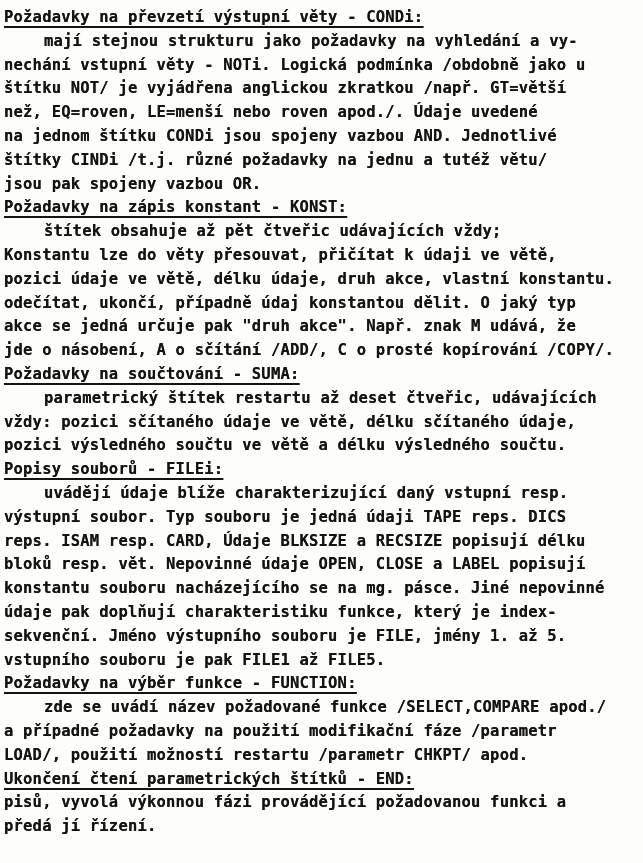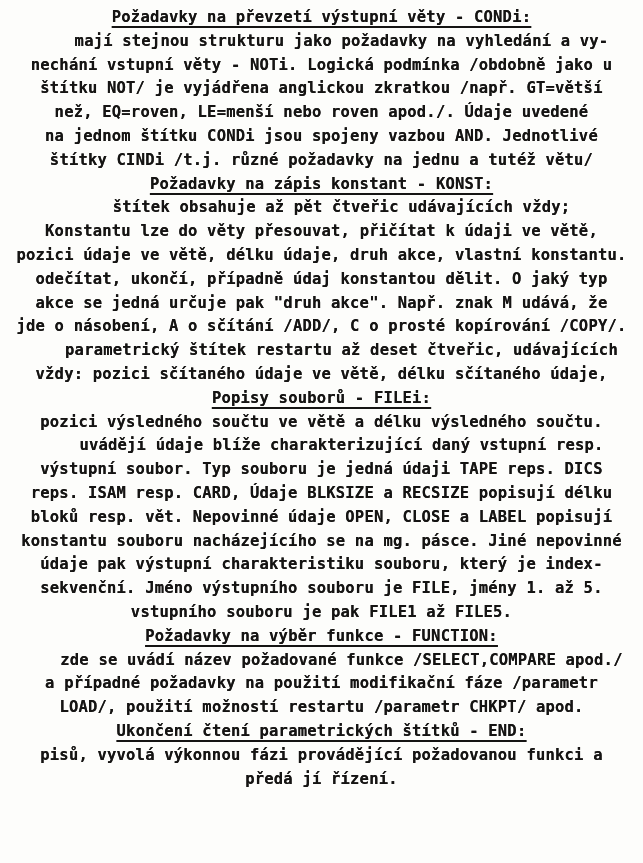--- a/index.html
+++ b/index.html
@@ -15,21 +15,20 @@
     background: #fdfdfb;
     overflow: hidden;
     font-family: "DejaVu Sans Mono", "Liberation Mono", monospace;
     font-size: 15.5px;
     font-weight: bold;
     color: #151413;
     letter-spacing: 0.2px;
     box-sizing: border-box;
     padding: 6px 4px 0 4px;
     text-shadow: 0 0 0.5px rgba(20,18,16,0.8);
-    text-align: center;
   }
   .line {
     height: 23.8px;
     line-height: 23.8px;
     white-space: pre;
   }
   .line.heading {
     text-decoration: underline;
     text-decoration-thickness: 2px;
     text-underline-offset: 4px;
@@ -42,37 +41,39 @@
 <body>
 
 <div class="page">
   <div class="line heading">Požadavky na převzetí výstupní věty - CONDi:</div>
   <div class="line indent">mají stejnou strukturu jako požadavky na vyhledání a vy-</div>
   <div class="line">nechání vstupní věty - NOTi. Logická podmínka /obdobně jako u</div>
   <div class="line">štítku NOT/ je vyjádřena anglickou zkratkou /např. GT=větší</div>
   <div class="line">než, EQ=roven, LE=menší nebo roven apod./. Údaje uvedené</div>
   <div class="line">na jednom štítku CONDi jsou spojeny vazbou AND. Jednotlivé</div>
   <div class="line">štítky CINDi /t.j. různé požadavky na jednu a tutéž větu/</div>
+  <div class="line">jsou pak spojeny vazbou OR.</div>
   <div class="line heading">Požadavky na zápis konstant - KONST:</div>
   <div class="line indent">štítek obsahuje až pět čtveřic udávajících vždy;</div>
   <div class="line">Konstantu lze do věty přesouvat, přičítat k údaji ve větě,</div>
   <div class="line">pozici údaje ve větě, délku údaje, druh akce, vlastní konstantu.</div>
   <div class="line">odečítat, ukončí, případně údaj konstantou dělit. O jaký typ</div>
   <div class="line">akce se jedná určuje pak "druh akce". Např. znak M udává, že</div>
   <div class="line">jde o násobení, A o sčítání /ADD/, C o prosté kopírování /COPY/.</div>
+  <div class="line heading">Požadavky na součtování - SUMA:</div>
   <div class="line indent">parametrický štítek restartu až deset čtveřic, udávajících</div>
   <div class="line">vždy: pozici sčítaného údaje ve větě, délku sčítaného údaje,</div>
+  <div class="line">pozici výsledného součtu ve větě a délku výsledného součtu.</div>
   <div class="line heading">Popisy souborů - FILEi:</div>
-  <div class="line">pozici výsledného součtu ve větě a délku výsledného součtu.</div>
   <div class="line indent">uvádějí údaje blíže charakterizující daný vstupní resp.</div>
   <div class="line">výstupní soubor. Typ souboru je jedná údaji TAPE reps. DICS</div>
   <div class="line">reps. ISAM resp. CARD, Údaje BLKSIZE a RECSIZE popisují délku</div>
   <div class="line">bloků resp. vět. Nepovinné údaje OPEN, CLOSE a LABEL popisují</div>
   <div class="line">konstantu souboru nacházejícího se na mg. pásce. Jiné nepovinné</div>
-  <div class="line">údaje pak výstupní charakteristiku souboru, který je index-</div>
+  <div class="line">údaje pak doplňují charakteristiku funkce, který je index-</div>
   <div class="line">sekvenční. Jméno výstupního souboru je FILE, jmény 1. až 5.</div>
   <div class="line">vstupního souboru je pak FILE1 až FILE5.</div>
   <div class="line heading">Požadavky na výběr funkce - FUNCTION:</div>
   <div class="line indent">zde se uvádí název požadované funkce /SELECT,COMPARE apod./</div>
   <div class="line">a případné požadavky na použití modifikační fáze /parametr</div>
   <div class="line">LOAD/, použití možností restartu /parametr CHKPT/ apod.</div>
   <div class="line heading">Ukončení čtení parametrických štítků - END:</div>
   <div class="line">pisů, vyvolá výkonnou fázi provádějící požadovanou funkci a</div>
   <div class="line">předá jí řízení.</div>
 </div>

